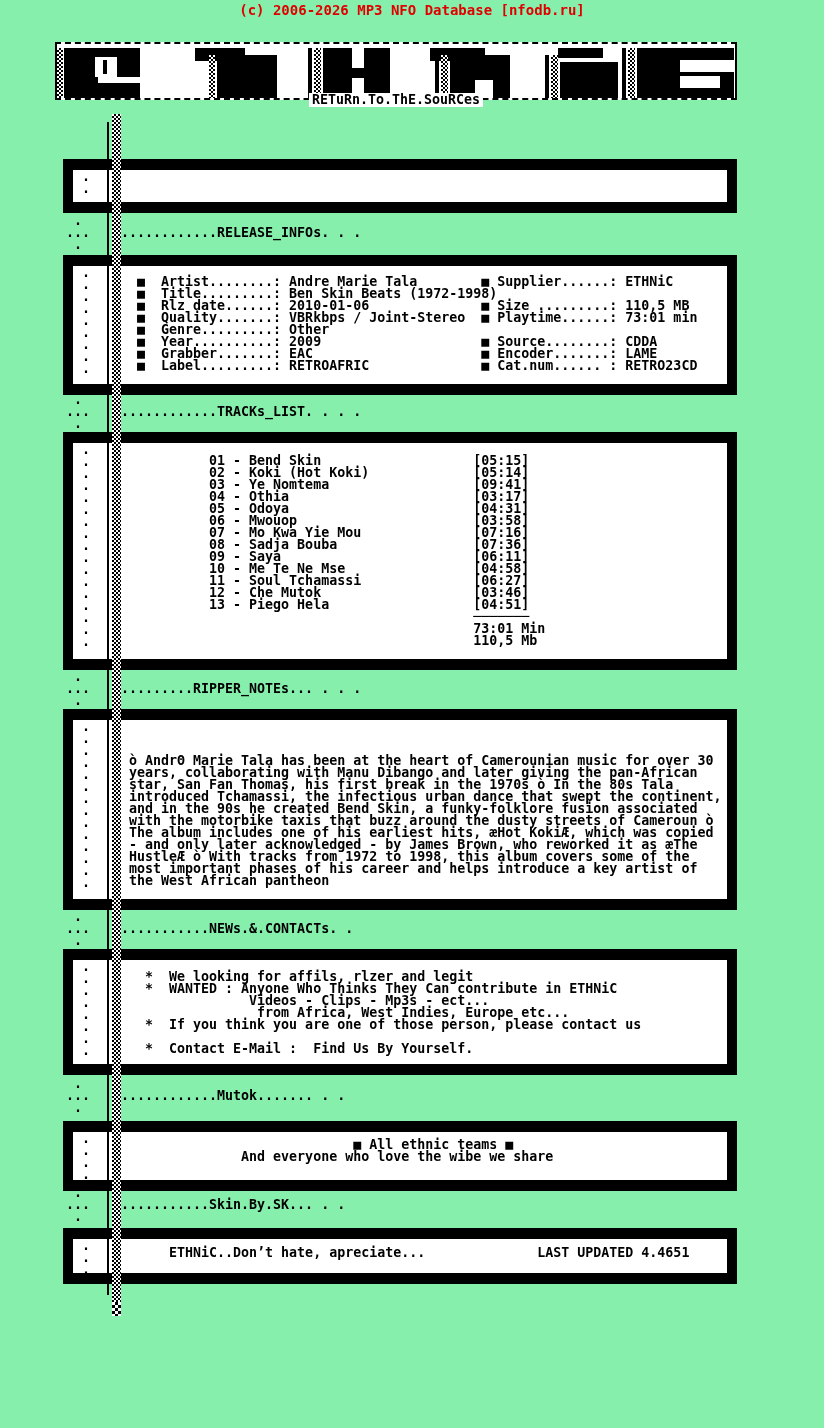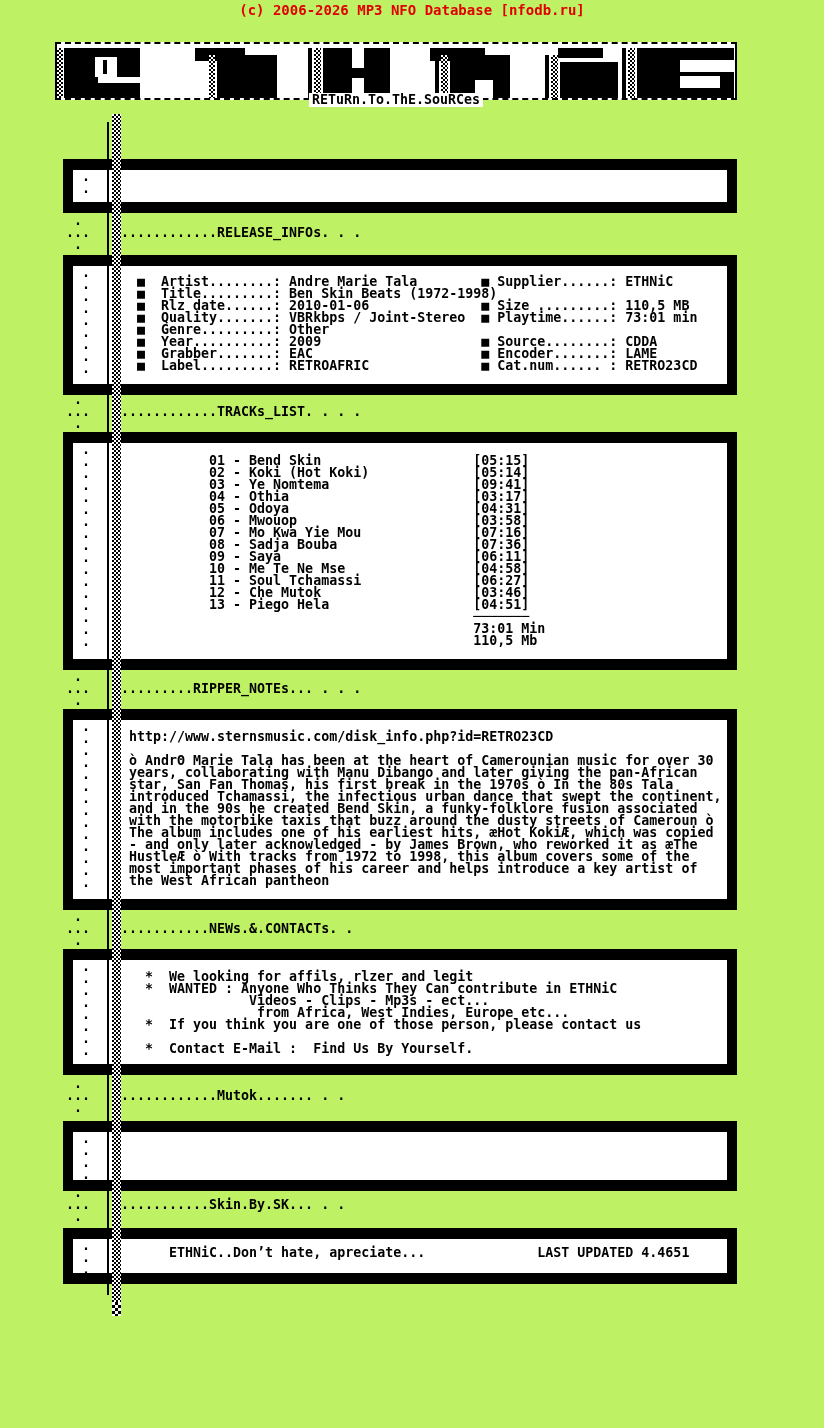--- a/index.html
+++ b/index.html
@@ -1,16 +1,16 @@
 <!DOCTYPE html>
 <html><head>
 <meta charset="utf-8">
 <style>
   html,body{margin:0;padding:0;background:#fff;}
-  .page{position:relative;width:824px;height:1428px;background:#bef264;overflow:hidden;
+  .page{position:relative;width:824px;height:1428px;background:#86efac;overflow:hidden;
         font-family:"DejaVu Sans Mono",monospace;}
   .pre{position:absolute;margin:0;font:bold 13.3px/12px "DejaVu Sans Mono",monospace;
        white-space:pre;color:#000;z-index:5;}
   .red{position:absolute;top:2px;left:0;width:824px;text-align:center;
        font:bold 14px/16px "DejaVu Sans Mono",monospace;z-index:5;}
   .box{position:absolute;left:63px;width:674px;border:solid #000;border-width:11px 10px;
        background:#fff;box-sizing:border-box;z-index:1;}
   .vline{position:absolute;left:107px;top:122px;width:2px;height:1173px;background:#000;z-index:6;}
   .strip{position:absolute;left:112px;width:9px;z-index:7;
          background:repeating-conic-gradient(#000 0% 25%,#fff 0% 50%) 0 0/4px 4px;}
@@ -189,36 +189,37 @@
            08 - Sadja Bouba                 [07:36]
            09 - Saya                        [06:11]
            10 - Me Te Ne Mse                [04:58]
            11 - Soul Tchamassi              [06:27]
            12 - Che Mutok                   [03:46]
            13 - Piego Hela                  [04:51]
                                             ───────
                                             73:01 Min
                                             110,5 Mb</pre>
 
-  <pre class="pre" style="top:731px;left:121px"> http://www.sternsmusic.com/disk_info.php?id=RETRO23CD</pre>
   <pre class="pre" style="top:755px;left:121px"> ò AndrΘ Marie Tala has been at the heart of Camerounian music for over 30
  years, collaborating with Manu Dibango and later giving the pan-African
  star, San Fan Thomas, his first break in the 1970s ò In the 80s Tala
  introduced Tchamassi, the infectious urban dance that swept the continent,
  and in the 90s he created Bend Skin, a funky-folklore fusion associated
  with the motorbike taxis that buzz around the dusty streets of Cameroun ò
  The album includes one of his earliest hits, æHot KokiÆ, which was copied
  - and only later acknowledged - by James Brown, who reworked it as æThe
  HustleÆ ò With tracks from 1972 to 1998, this album covers some of the
  most important phases of his career and helps introduce a key artist of
  the West African pantheon</pre>
 
   <pre class="pre" style="top:971px;left:121px">   *  We looking for affils, rlzer and legit
    *  WANTED : Anyone Who Thinks They Can contribute in ETHNiC
                 Videos - Clips - Mp3s - ect...
                  from Africa, West Indies, Europe etc...
    *  If you think you are one of those person, please contact us
 
    *  Contact E-Mail :  Find Us By Yourself.</pre>
 
+  <pre class="pre" style="top:1139px;left:121px">                             ■ All ethnic teams ■
+               And everyone who love the wibe we share</pre>
 
   <pre class="pre" style="top:1247px;left:121px">      ETHNiC..Don’t hate, apreciate...              LAST UPDATED 4.4651</pre>
 </div>
 
 </body></html>

